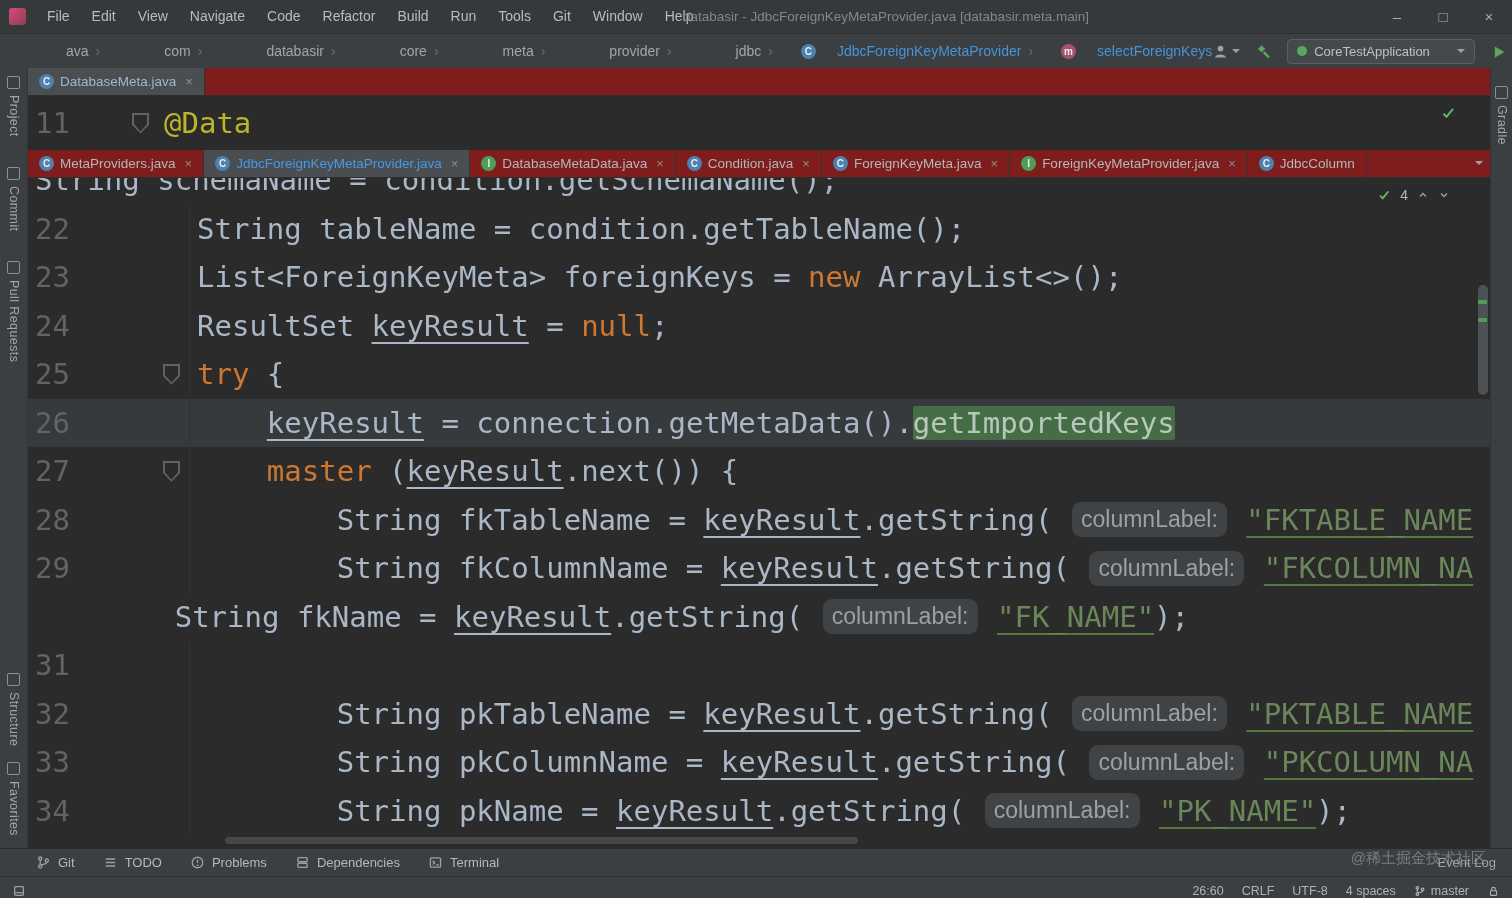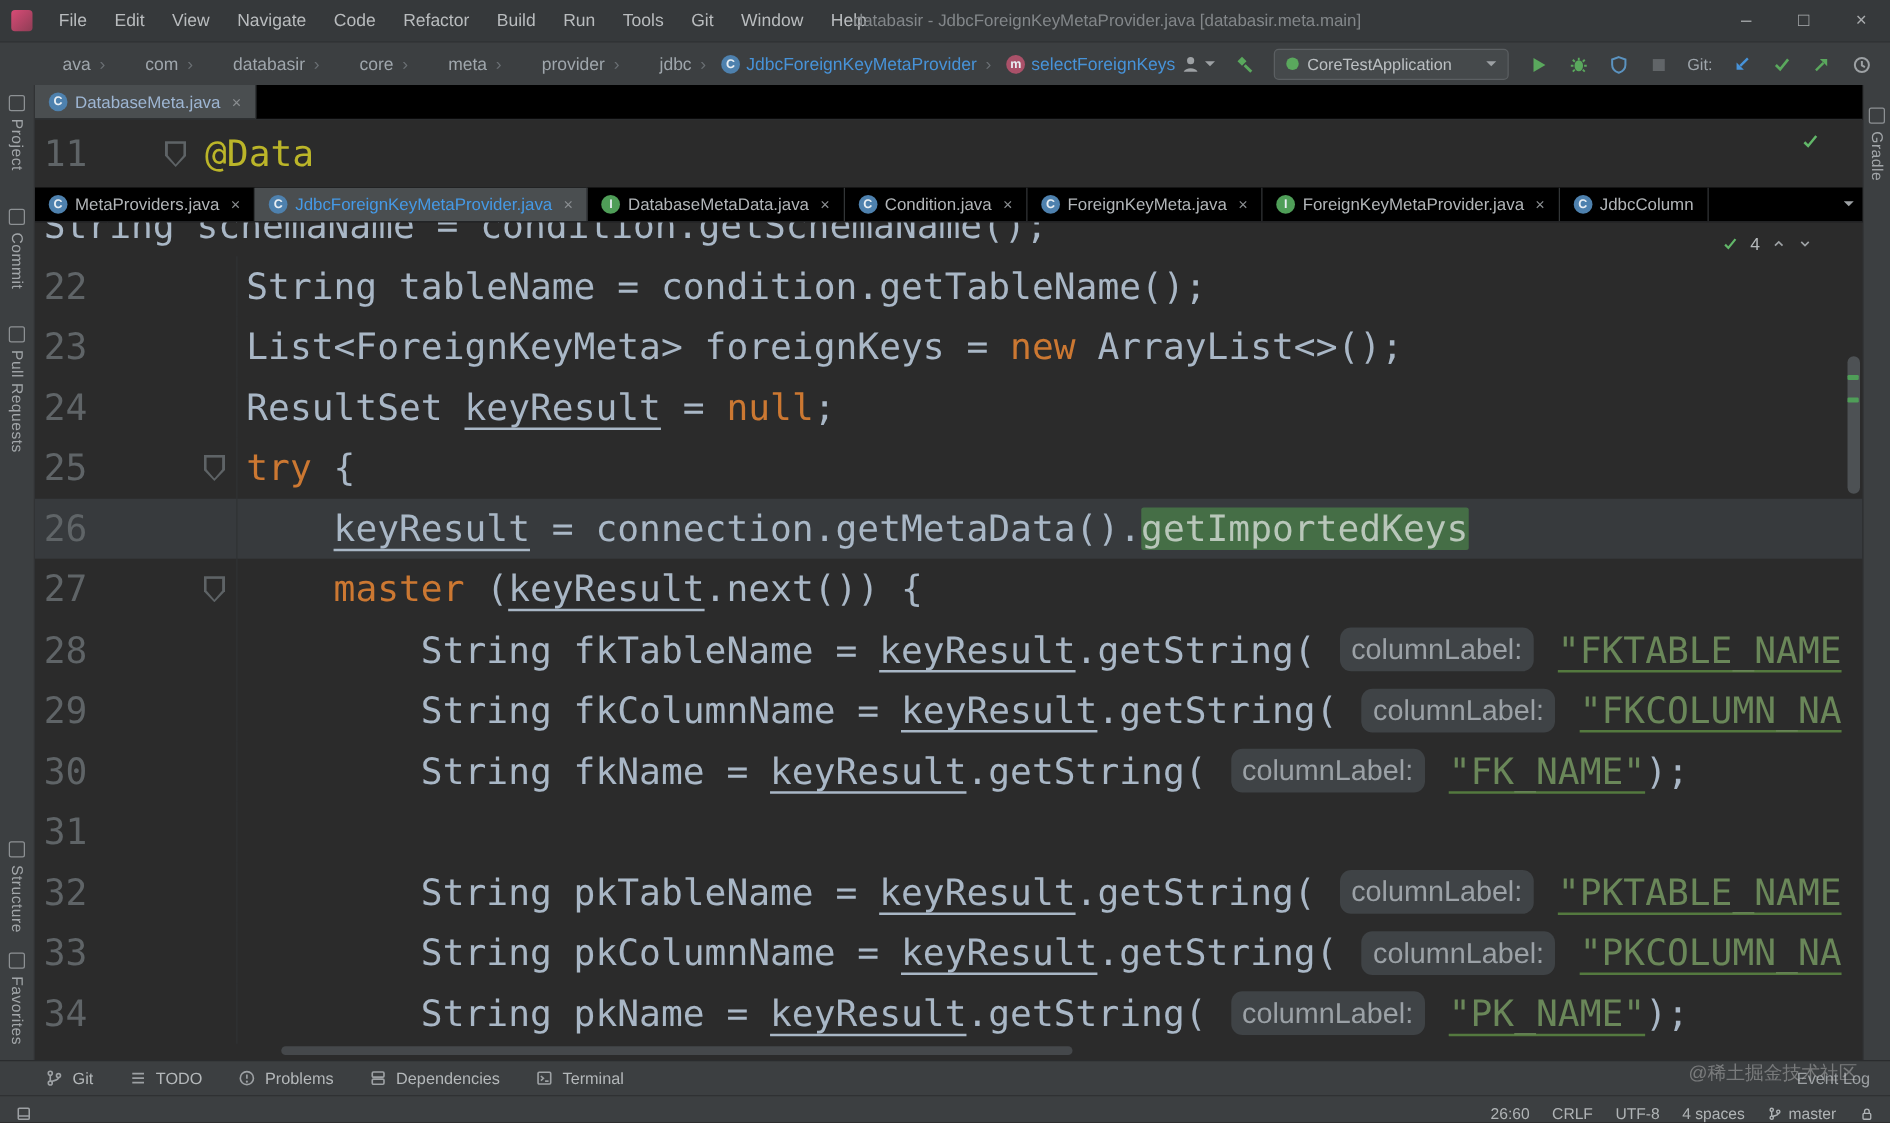--- a/index.html
+++ b/index.html
@@ -13,21 +13,21 @@
   .app-icon{width:17px;height:17px;border-radius:3px;background:linear-gradient(135deg,#d84b76,#8e3d55);margin-right:10px}
   .menus{display:flex}
   .menu-item{padding:0 11px;font-size:14px;color:#b9bcbe;line-height:33px;cursor:default}
   .win-title{position:absolute;left:683px;top:0;line-height:33px;font-size:13.5px;color:#83878a;white-space:nowrap}
   .win-controls{position:absolute;right:0;top:0;display:flex;height:33px}
   .win-btn{width:46px;text-align:center;line-height:33px;color:#a9acae;font-size:15px}
 
   
   .navbar{flex:none;height:35px;background:#3c3f41;border-top:1px solid #2e3133;display:flex;align-items:center;padding:0 14px 0 30px}
   .crumbs{display:flex;align-items:center;font-size:14px;color:#9fa6ac;white-space:nowrap}
-  .crumb{display:flex;align-items:center;gap:5px}
+  .crumb{display:flex;align-items:center;gap:21px}
   .crumb+.crumb::before{content:"›";margin:0 7px;color:#6a6f73}
   .crumb .accent{color:#4793d9}
   .crumb-icon{display:none}
   .crumb-icon.ic-class,.crumb-icon.ic-method{display:inline-flex}
   .ficon{width:15px;height:15px;border-radius:50%;display:inline-flex;align-items:center;justify-content:center;
     font-size:10px;font-weight:bold;color:#e8eef3;flex:none}
   .ficon.ic-class{background:#4e81ae}.ficon.ic-class::after{content:"C"}
   .ficon.ic-interface{background:#4f9e58}.ficon.ic-interface::after{content:"I"}
   .ficon.ic-method{background:#aa5169}.ficon.ic-method::after{content:"m"}
   .nav-right{margin-left:auto;display:flex;align-items:center;gap:15px}
@@ -44,21 +44,21 @@
   .stripe{background:#3c3f41;display:flex;flex-direction:column;align-items:center}
   .stripe-left{width:28px;border-right:1px solid #313335;padding-top:8px}
   .stripe-right{width:22px;border-left:1px solid #313335;padding-top:18px}
   .stripe-group{display:flex;flex-direction:column;align-items:center;gap:30px}
   .stripe-bottom{margin-top:auto;gap:16px;padding-bottom:12px}
   .stripe-item{writing-mode:vertical-rl;font-size:12.5px;color:#a2a6a9;letter-spacing:.4px;display:flex;align-items:center;white-space:nowrap}
   .stripe-item::before{content:"";width:11px;height:11px;border:1.3px solid #8d9194;border-radius:2px;margin-bottom:6px}
   .main{flex:1;display:flex;flex-direction:column;min-width:0;background:#2b2b2b}
 
   
-  .tabbar{flex:none;height:28px;background:#000000;display:flex;align-items:stretch;position:relative;border-bottom:1px solid #2c2e30;overflow:hidden}
+  .tabbar{flex:none;height:28px;background:#7f1d1d;display:flex;align-items:stretch;position:relative;border-bottom:1px solid #2c2e30;overflow:hidden}
   .tab{display:flex;align-items:center;gap:6px;padding:0 11px;border-right:1px solid #323537;font-size:13.5px;color:#b2b6b9;white-space:nowrap}
   .tab.selected{background:#4a4e50}
   .main-tabs .tab.selected .tab-label{color:#459ae7}
   .peek-tabs .tab.selected .tab-label{color:#9eb6d3}
   .tab-close{color:#8a8e91;font-size:13px;margin-left:3px}
   .tab-chevron{position:absolute;right:7px;top:11px}
 
   
   .peek-editor{flex:none;height:54px;background:#2b2b2b;position:relative;display:flex;align-items:center}
   .peek-gutter{flex:none;width:130px;display:flex;align-items:center;height:100%}
@@ -387,23 +387,20 @@
               </div>
               <div class="code-text"><span class="tok-p">        String fkTableName = </span><span class="tok-v">keyResult</span><span class="tok-p">.getString( </span><span class="tok-h">columnLabel:</span><span class="tok-p"> </span><span class="tok-s">"FKTABLE_NAME</span></div>
             </div>
             <div class="code-row">
               <div class="gutter">
                 <span class="lnum">29</span>
               </div>
               <div class="code-text"><span class="tok-p">        String fkColumnName = </span><span class="tok-v">keyResult</span><span class="tok-p">.getString( </span><span class="tok-h">columnLabel:</span><span class="tok-p"> </span><span class="tok-s">"FKCOLUMN_NA</span></div>
             </div>
             <div class="code-row">
-              <div class="gutter">
-                <span class="lnum">30</span>
-              </div>
               <div class="code-text"><span class="tok-p">        String fkName = </span><span class="tok-v">keyResult</span><span class="tok-p">.getString( </span><span class="tok-h">columnLabel:</span><span class="tok-p"> </span><span class="tok-s">"FK_NAME"</span><span class="tok-p">);</span></div>
             </div>
             <div class="code-row">
               <div class="gutter">
                 <span class="lnum">31</span>
               </div>
               <div class="code-text"></div>
             </div>
             <div class="code-row">
               <div class="gutter">

